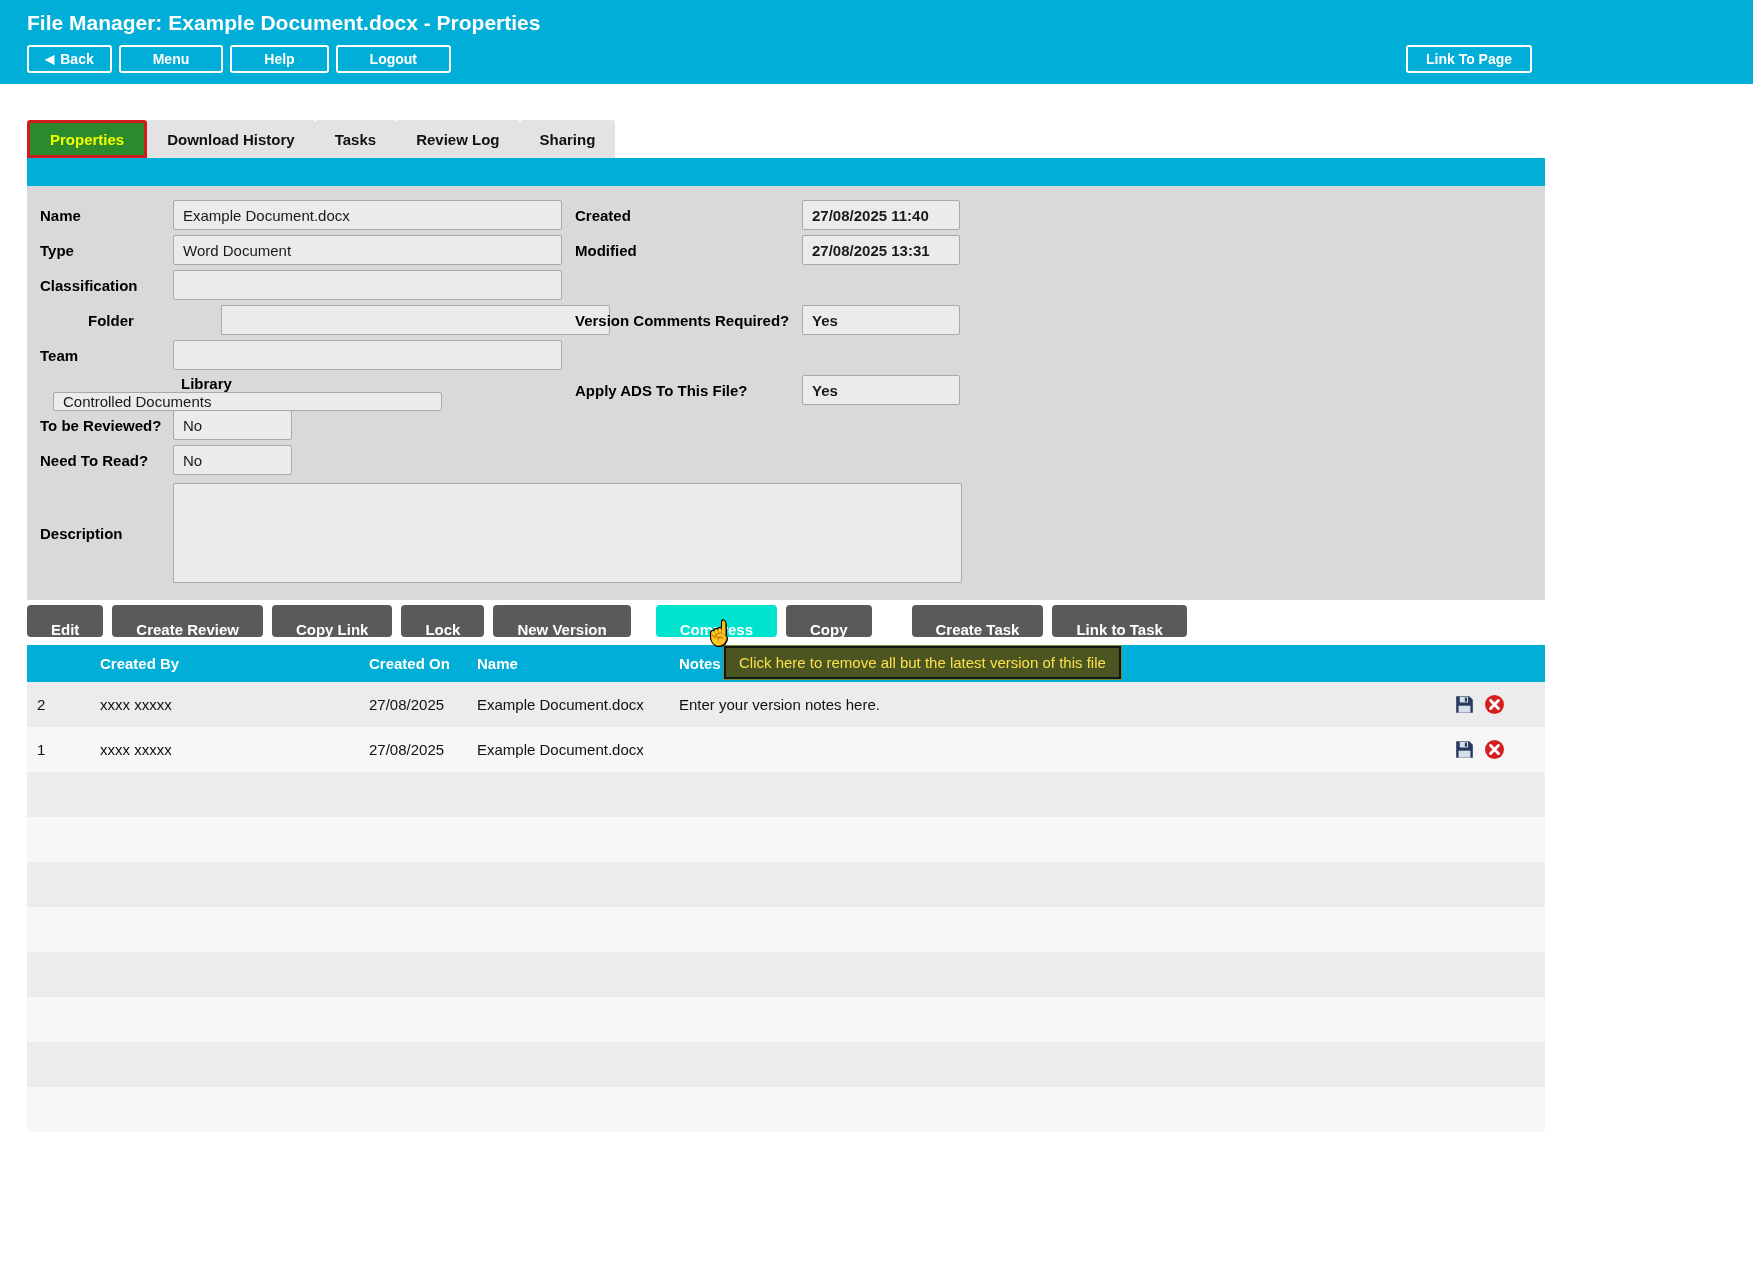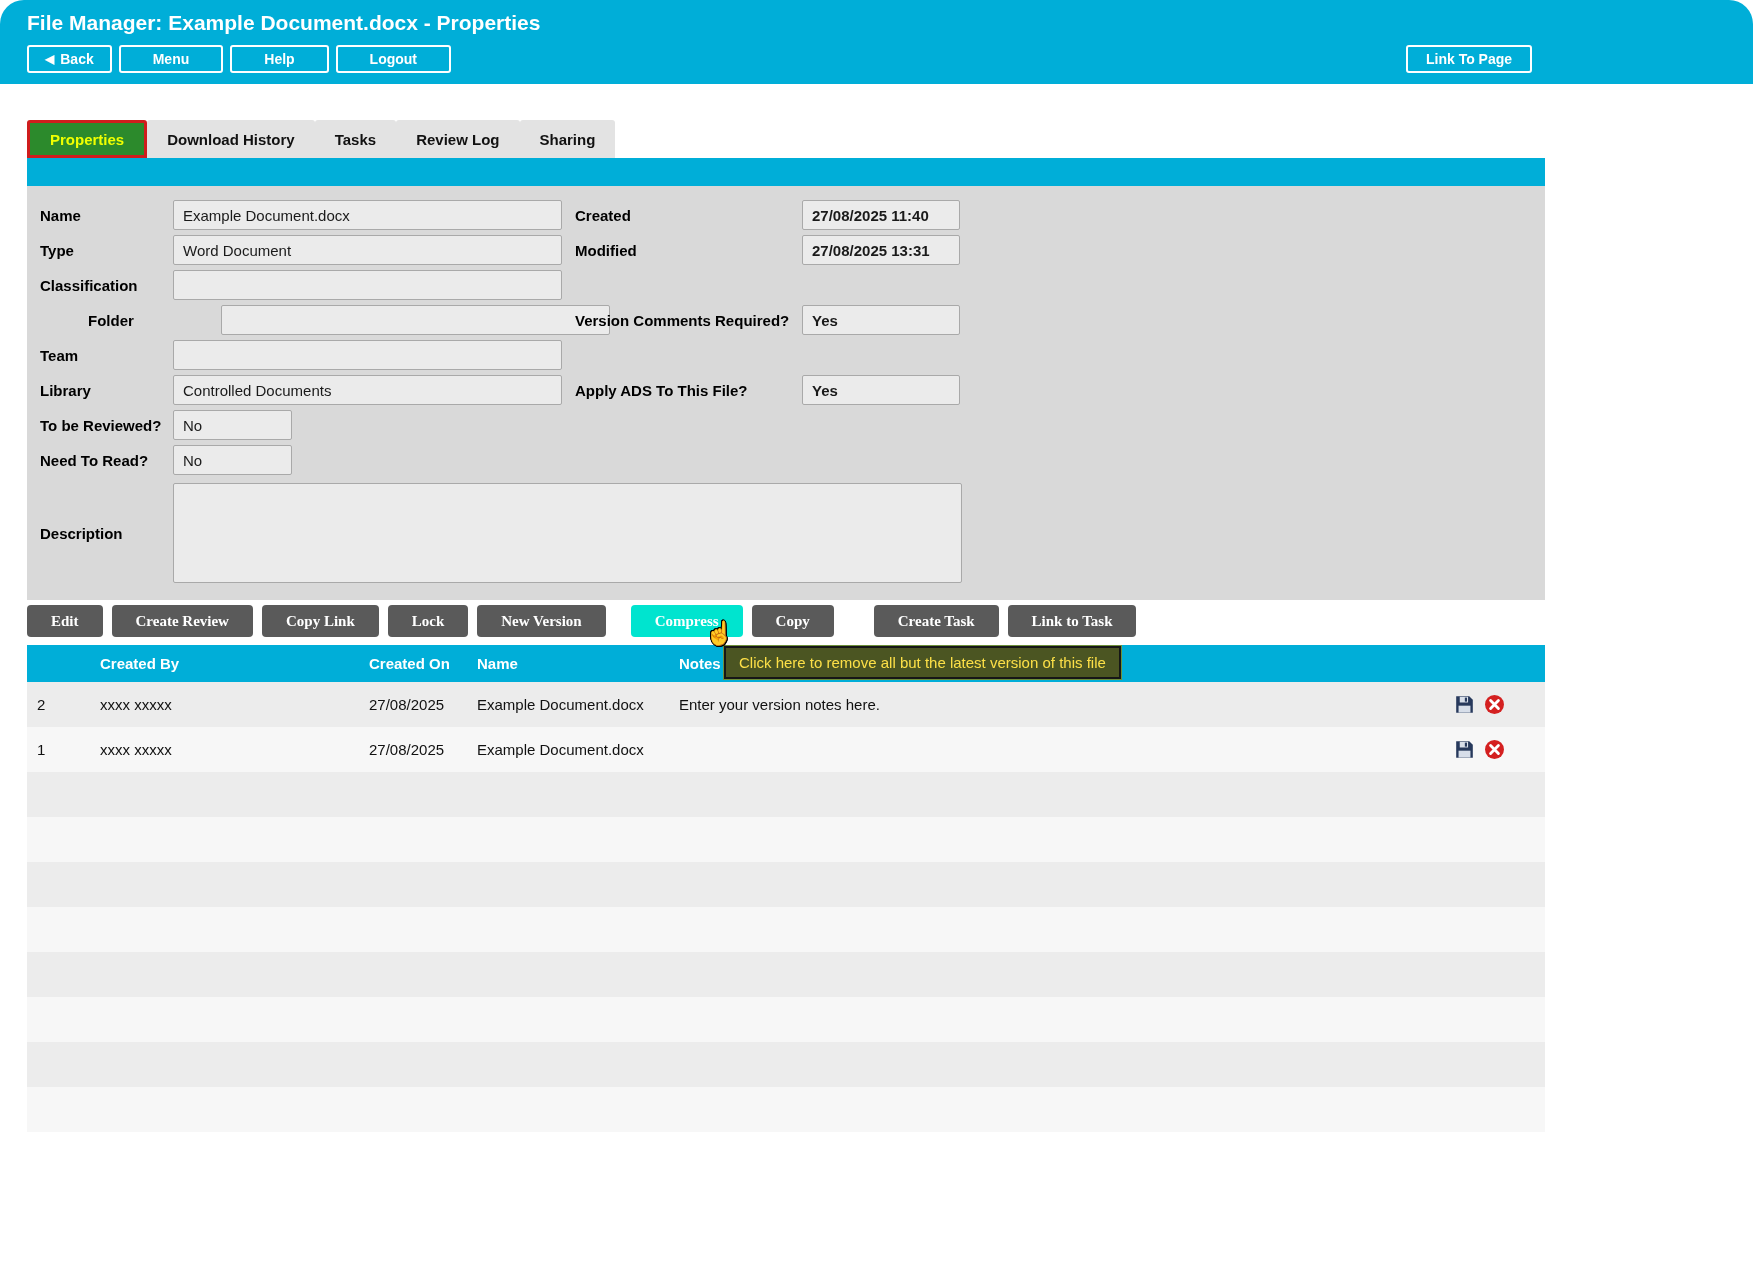--- a/index.html
+++ b/index.html
@@ -1,17 +1,17 @@
 <!DOCTYPE html>
 <html><head>
 <meta charset="utf-8">
 <style>
   * { margin:0; padding:0; box-sizing:border-box; }
   html,body { background:#ffffff; font-family:"Liberation Sans", sans-serif; }
-  .page { position:relative; width:1753px; height:1274px; background:#ffffff; overflow:hidden;border-radius:24px; }
+  .page { position:relative; width:1753px; height:1274px; background:#ffffff; overflow:hidden; }
 
   
   .app-header { position:absolute; top:0; left:0; width:100%; height:84px; background:#00aed8; }
   .app-title { position:absolute; left:27px; top:11px; color:#ffffff; font-size:21px; font-weight:bold; }
   .hdr-group { position:absolute; left:27px; top:45px; display:flex; gap:7px; }
   .hdr-btn { height:28px; border:2px solid #ffffff; border-radius:3px; background:transparent;
              color:#ffffff; font-weight:bold; font-size:14px; padding:0 32px; font-family:inherit;
              cursor:pointer; display:flex; align-items:center; gap:6px; }
   .hdr-btn .tri { font-size:12px; }
   .link-to-page { position:absolute; left:1406px; top:45px; height:28px; padding:0 18px; }
@@ -32,21 +32,21 @@
   .f-input { height:30px; background:#ebebeb; border:1px solid #a9a9a9; border-radius:2px;
              font-size:15px; padding:0 9px; font-family:inherit; color:#1a1a1a; }
   .w-lg { width:389px; } .w-sm { width:119px; } .w-md { width:158px;font-weight:bold; }
   .desc-row { position:absolute; left:13px; top:297px; display:flex; align-items:center; }
   .f-textarea { width:789px; height:100px; background:#ebebeb; border:1px solid #a9a9a9;
                 border-radius:2px; font-size:15px; padding:6px 9px; font-family:inherit; resize:none; }
 
   
   .actions { position:absolute; left:27px; top:605px; display:flex; gap:9px; }
   .act-btn { height:32px; background:#5a5a5a; color:#ffffff; font-weight:bold; font-size:15px;
-             border:none; border-radius:4px; padding:8px 24px; font-family:Liberation Serif, serif; cursor:pointer; }
+             border:none; border-radius:4px; padding:16px 24px; font-family:Liberation Sans, sans-serif; cursor:pointer; }
   .act-btn.compress { background:#00e4cf;margin-left:16px; }
   .act-btn.gap-left { margin-left:31px; }
 
   
   .vtable { position:absolute; left:27px; top:645px; width:1518px; }
   .vt-header { display:flex; align-items:center; height:37px; background:#00aed8;
                color:#ffffff; font-weight:bold; font-size:15px; }
   .vt-row { display:flex; align-items:center; height:45px; font-size:15px; color:#111; }
   .vt-row.odd { background:#ececec; }
   .vt-row.even { background:#f7f7f7; }
@@ -118,21 +118,21 @@
       <input class="f-input w-lg" value="" style="">
     </div>
     <div class="f-row" style="left:13px; top:119px;margin-left:48px;">
       <span class="f-label lw">Folder</span>
       <input class="f-input w-lg" value="" style="">
     </div>
     <div class="f-row" style="left:13px; top:154px;">
       <span class="f-label lw">Team</span>
       <input class="f-input w-lg" value="" style="">
     </div>
-    <div class="f-row" style="left:13px; top:189px;">
+    <div class="f-row" style="left:26px; top:189px;flex-direction:column;">
       <span class="f-label lw">Library</span>
       <input class="f-input w-lg" value="Controlled Documents" style="">
     </div>
     <div class="f-row" style="left:13px; top:224px;">
       <span class="f-label lw">To be Reviewed?</span>
       <input class="f-input w-sm" value="No" style="">
     </div>
     <div class="f-row" style="left:13px; top:259px;">
       <span class="f-label lw">Need To Read?</span>
       <input class="f-input w-sm" value="No" style="">

